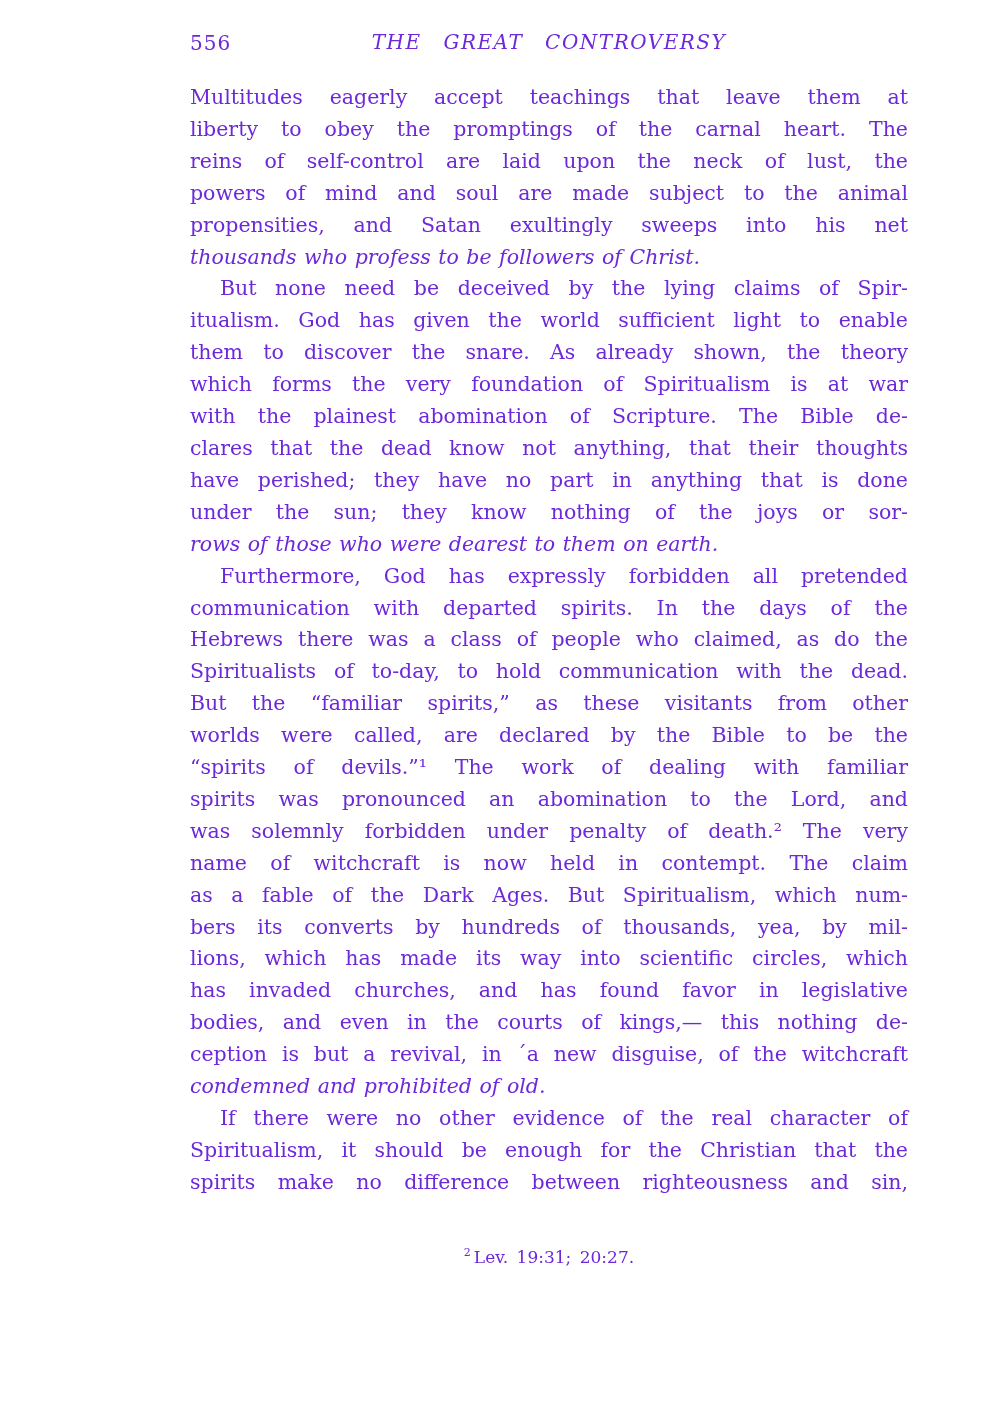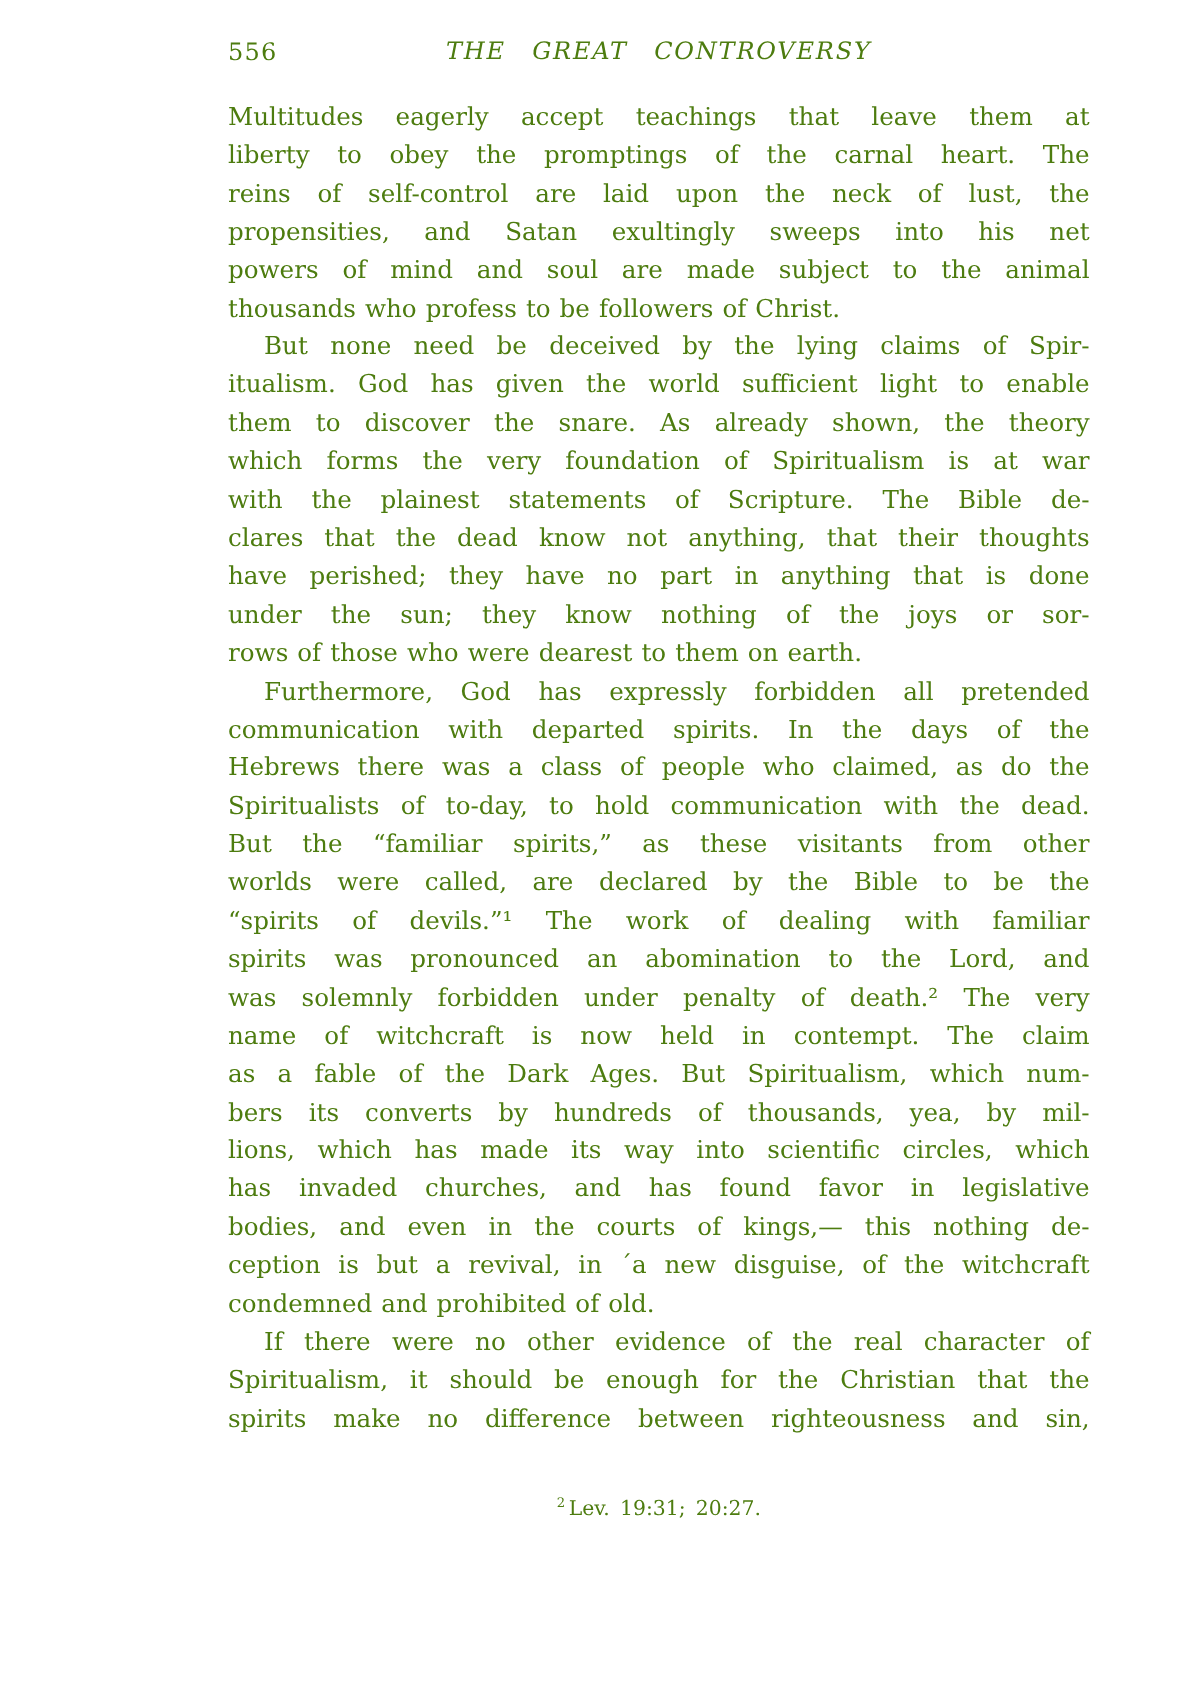--- a/index.html
+++ b/index.html
@@ -5,21 +5,21 @@
   html, body { margin: 0; padding: 0; }
   body {
     width: 1000px; height: 1417px;
     background: #ffffff;
     font-family: "DejaVu Serif", serif;
   }
   .page {
     position: relative;
     width: 1000px; height: 1417px;
     background: #ffffff;
-    color: #4d7c0f;
+    color: #6d28d9;
     overflow: hidden;
   }
   .header {
     position: absolute;
     top: 30px; left: 190px; width: 718px; height: 30px;
   }
   .page-number {
     position: absolute; left: 0; top: 1px;
     font-size: 20px; letter-spacing: 1px;
   }
@@ -37,21 +37,21 @@
     top: 82px; left: 190px; width: 718px;
     font-size: 20.5px;
     line-height: 31.9px;
     word-spacing: 1px;
   }
   .para { margin: 0; }
   .line {
     text-align: justify;
     text-align-last: justify;
   }
-  .line.last { text-align-last: left; }
+  .line.last { text-align-last: left; font-style: italic; }
   .line.indent { text-indent: 30px; }
   .footnotes {
     position: absolute;
     top: 1238px; left: 190px; width: 718px;
     text-align: center;
     font-size: 17px;
     line-height: 30px;
     word-spacing: 3px;
   }
   .footnote-line sup {
@@ -67,30 +67,30 @@
   <div class="header">
     <span class="page-number">556</span>
     <span class="running-title">THE GREAT CONTROVERSY</span>
   </div>
 
   <div class="body-text">
       <div class="para">
         <div class="line">Multitudes eagerly accept teachings that leave them at</div>
         <div class="line">liberty to obey the promptings of the carnal heart. The</div>
         <div class="line">reins of self-control are laid upon the neck of lust, the</div>
+        <div class="line">powers of mind and soul are made subject to the animal</div>
         <div class="line">propensities, and Satan exultingly sweeps into his net</div>
-        <div class="line">powers of mind and soul are made subject to the animal</div>
         <div class="line last">thousands who profess to be followers of Christ.</div>
       </div>
       <div class="para">
         <div class="line indent">But none need be deceived by the lying claims of Spir-</div>
         <div class="line">itualism. God has given the world sufficient light to enable</div>
         <div class="line">them to discover the snare. As already shown, the theory</div>
         <div class="line">which forms the very foundation of Spiritualism is at war</div>
-        <div class="line">with the plainest statements of Scripture. The Bible de-</div>
+        <div class="line">with the plainest abomination of Scripture. The Bible de-</div>
         <div class="line">clares that the dead know not anything, that their thoughts</div>
         <div class="line">have perished; they have no part in anything that is done</div>
         <div class="line">under the sun; they know nothing of the joys or sor-</div>
         <div class="line last">rows of those who were dearest to them on earth.</div>
       </div>
       <div class="para">
         <div class="line indent">Furthermore, God has expressly forbidden all pretended</div>
         <div class="line">communication with departed spirits. In the days of the</div>
         <div class="line">Hebrews there was a class of people who claimed, as do the</div>
         <div class="line">Spiritualists of to-day, to hold communication with the dead.</div>

